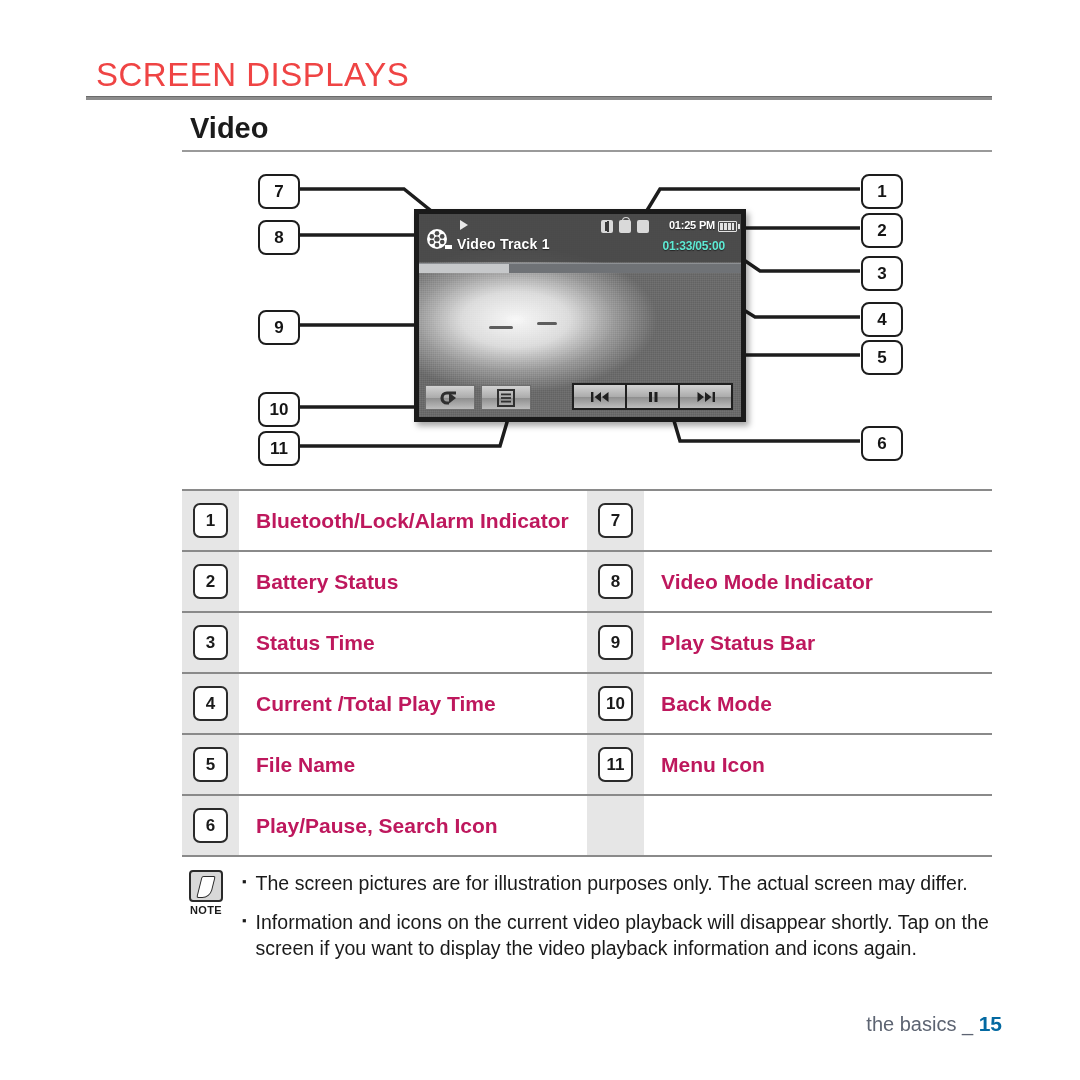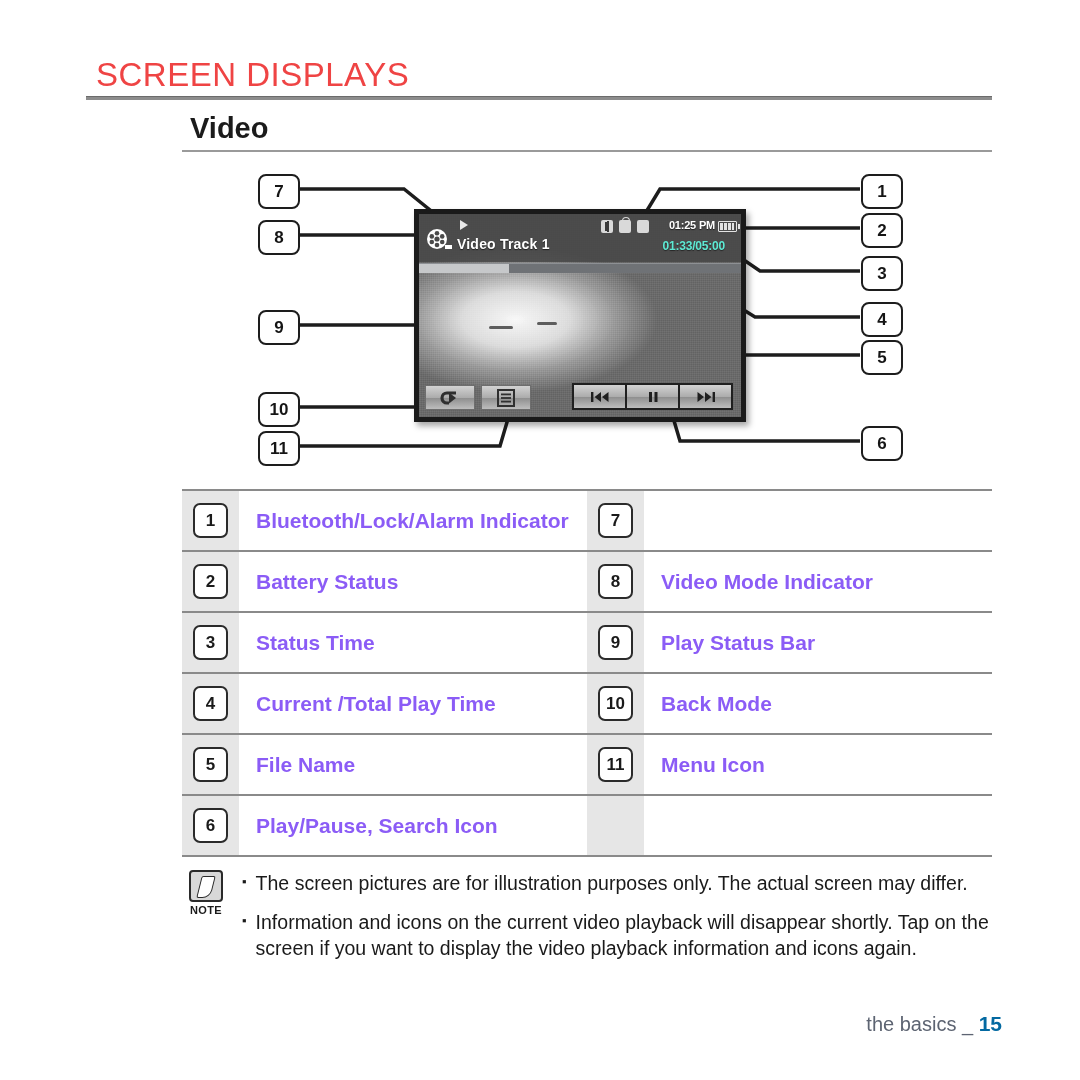--- a/index.html
+++ b/index.html
@@ -325,21 +325,21 @@
     font-size: 17px;
     font-weight: bold;
     color: #1a1a1a;
   }
   .leg-txt {
     padding-left: 17px;
     padding-right: 8px;
     font-size: 21px;
     font-weight: bold;
     line-height: 1.32;
-    color: #8b5cf6;
+    color: #be185d;
   }
   .leg-cell.empty .leg-num { background: #e6e6e6; }
 
   
   #note {
     position: absolute;
     left: 182px;
     top: 868px;
     width: 812px;
     display: flex;

